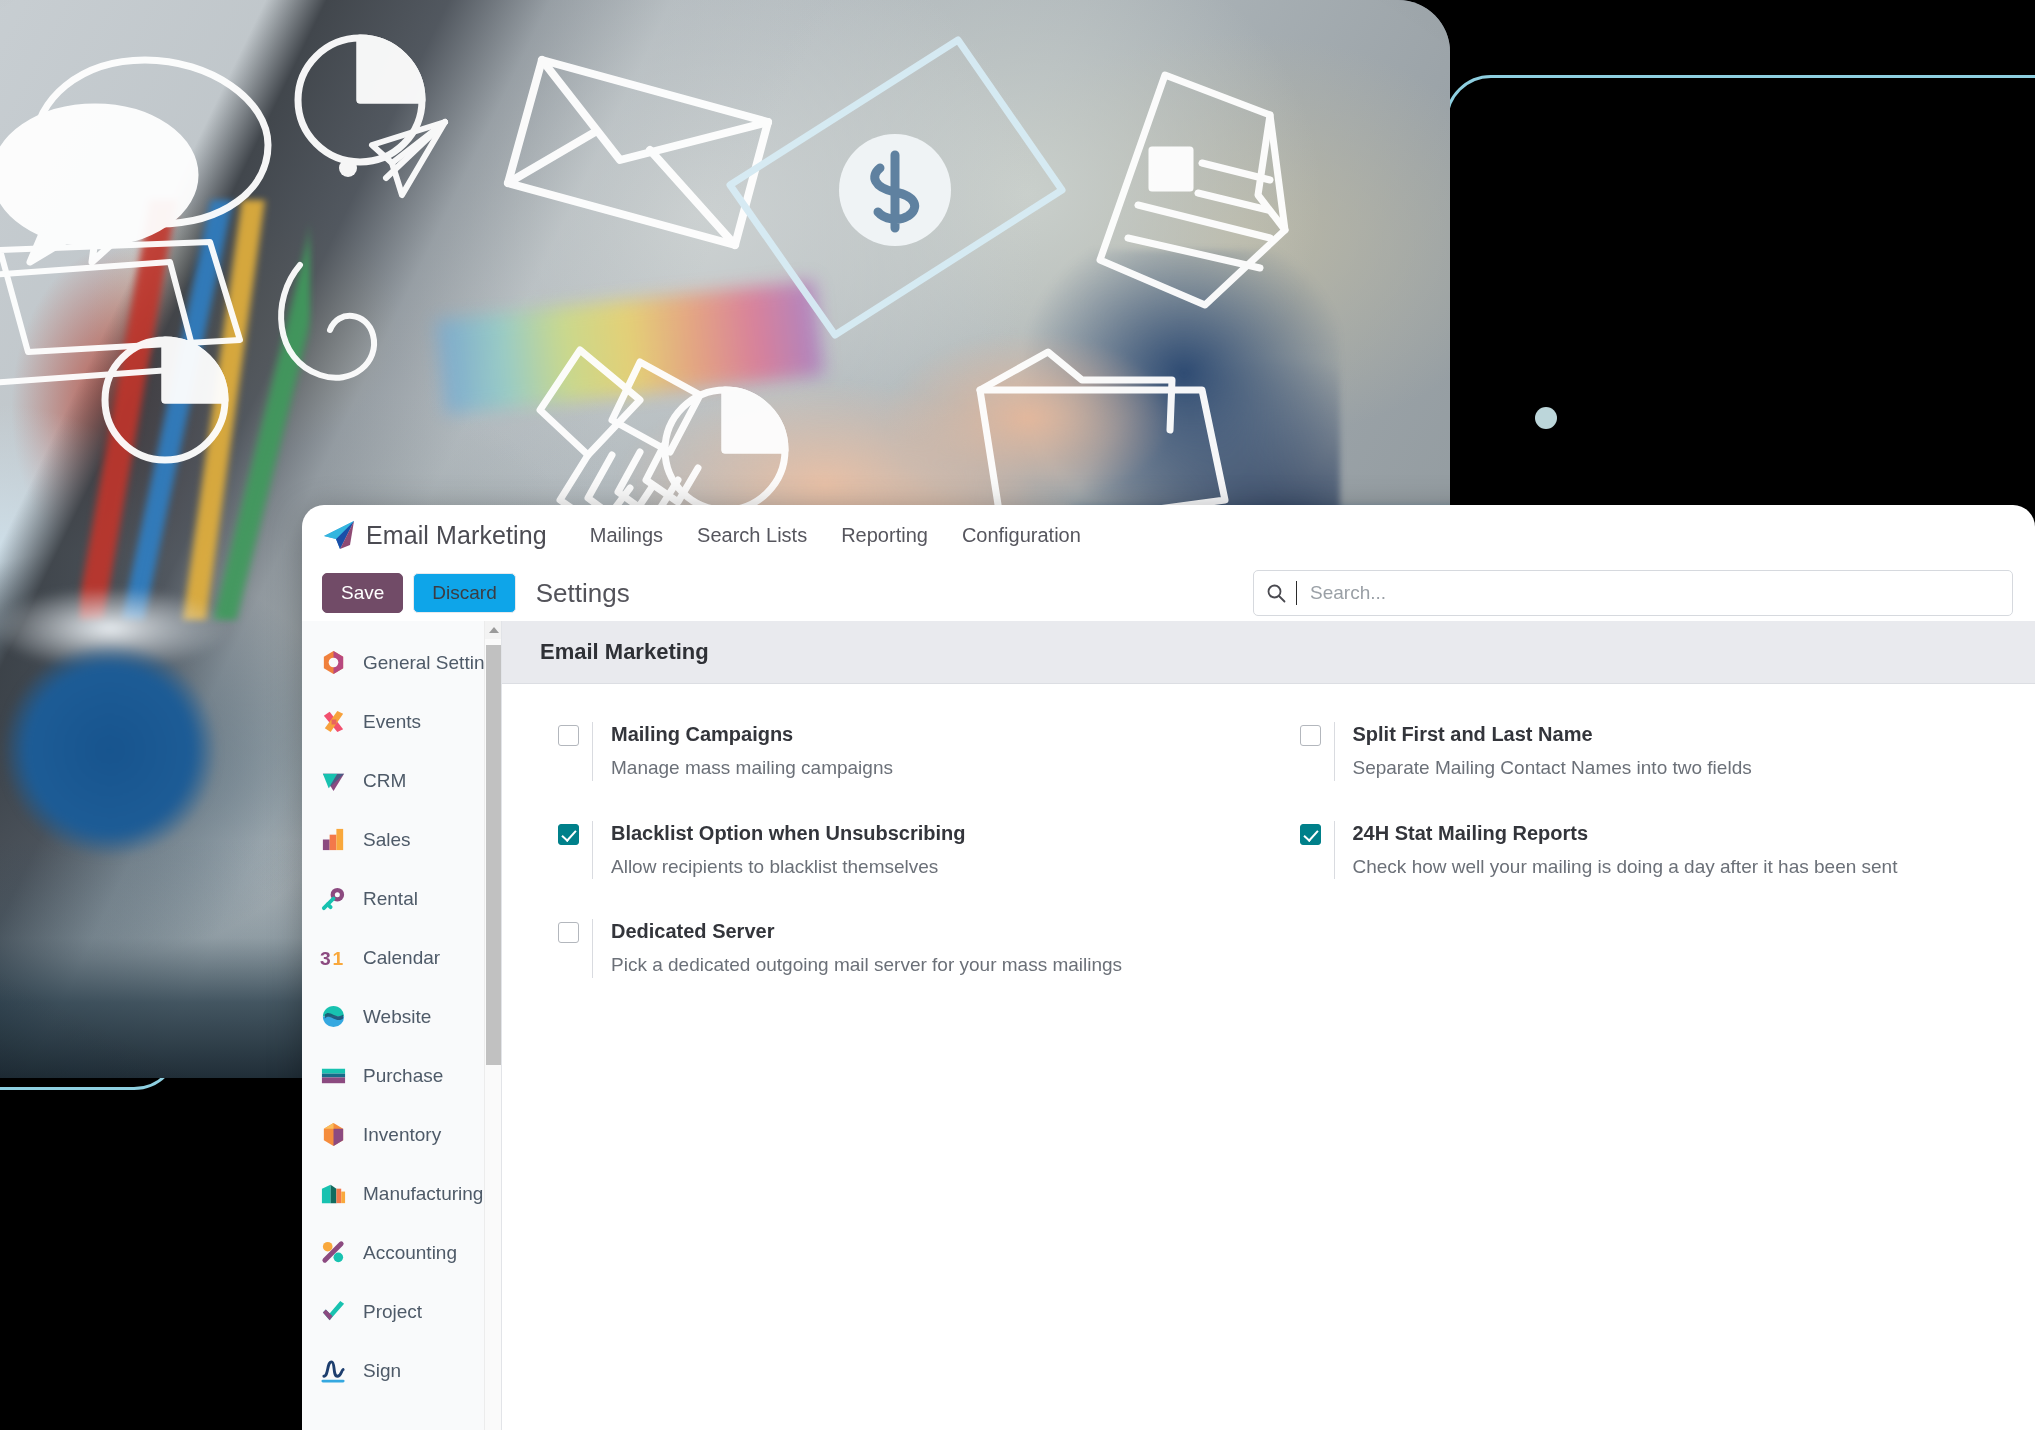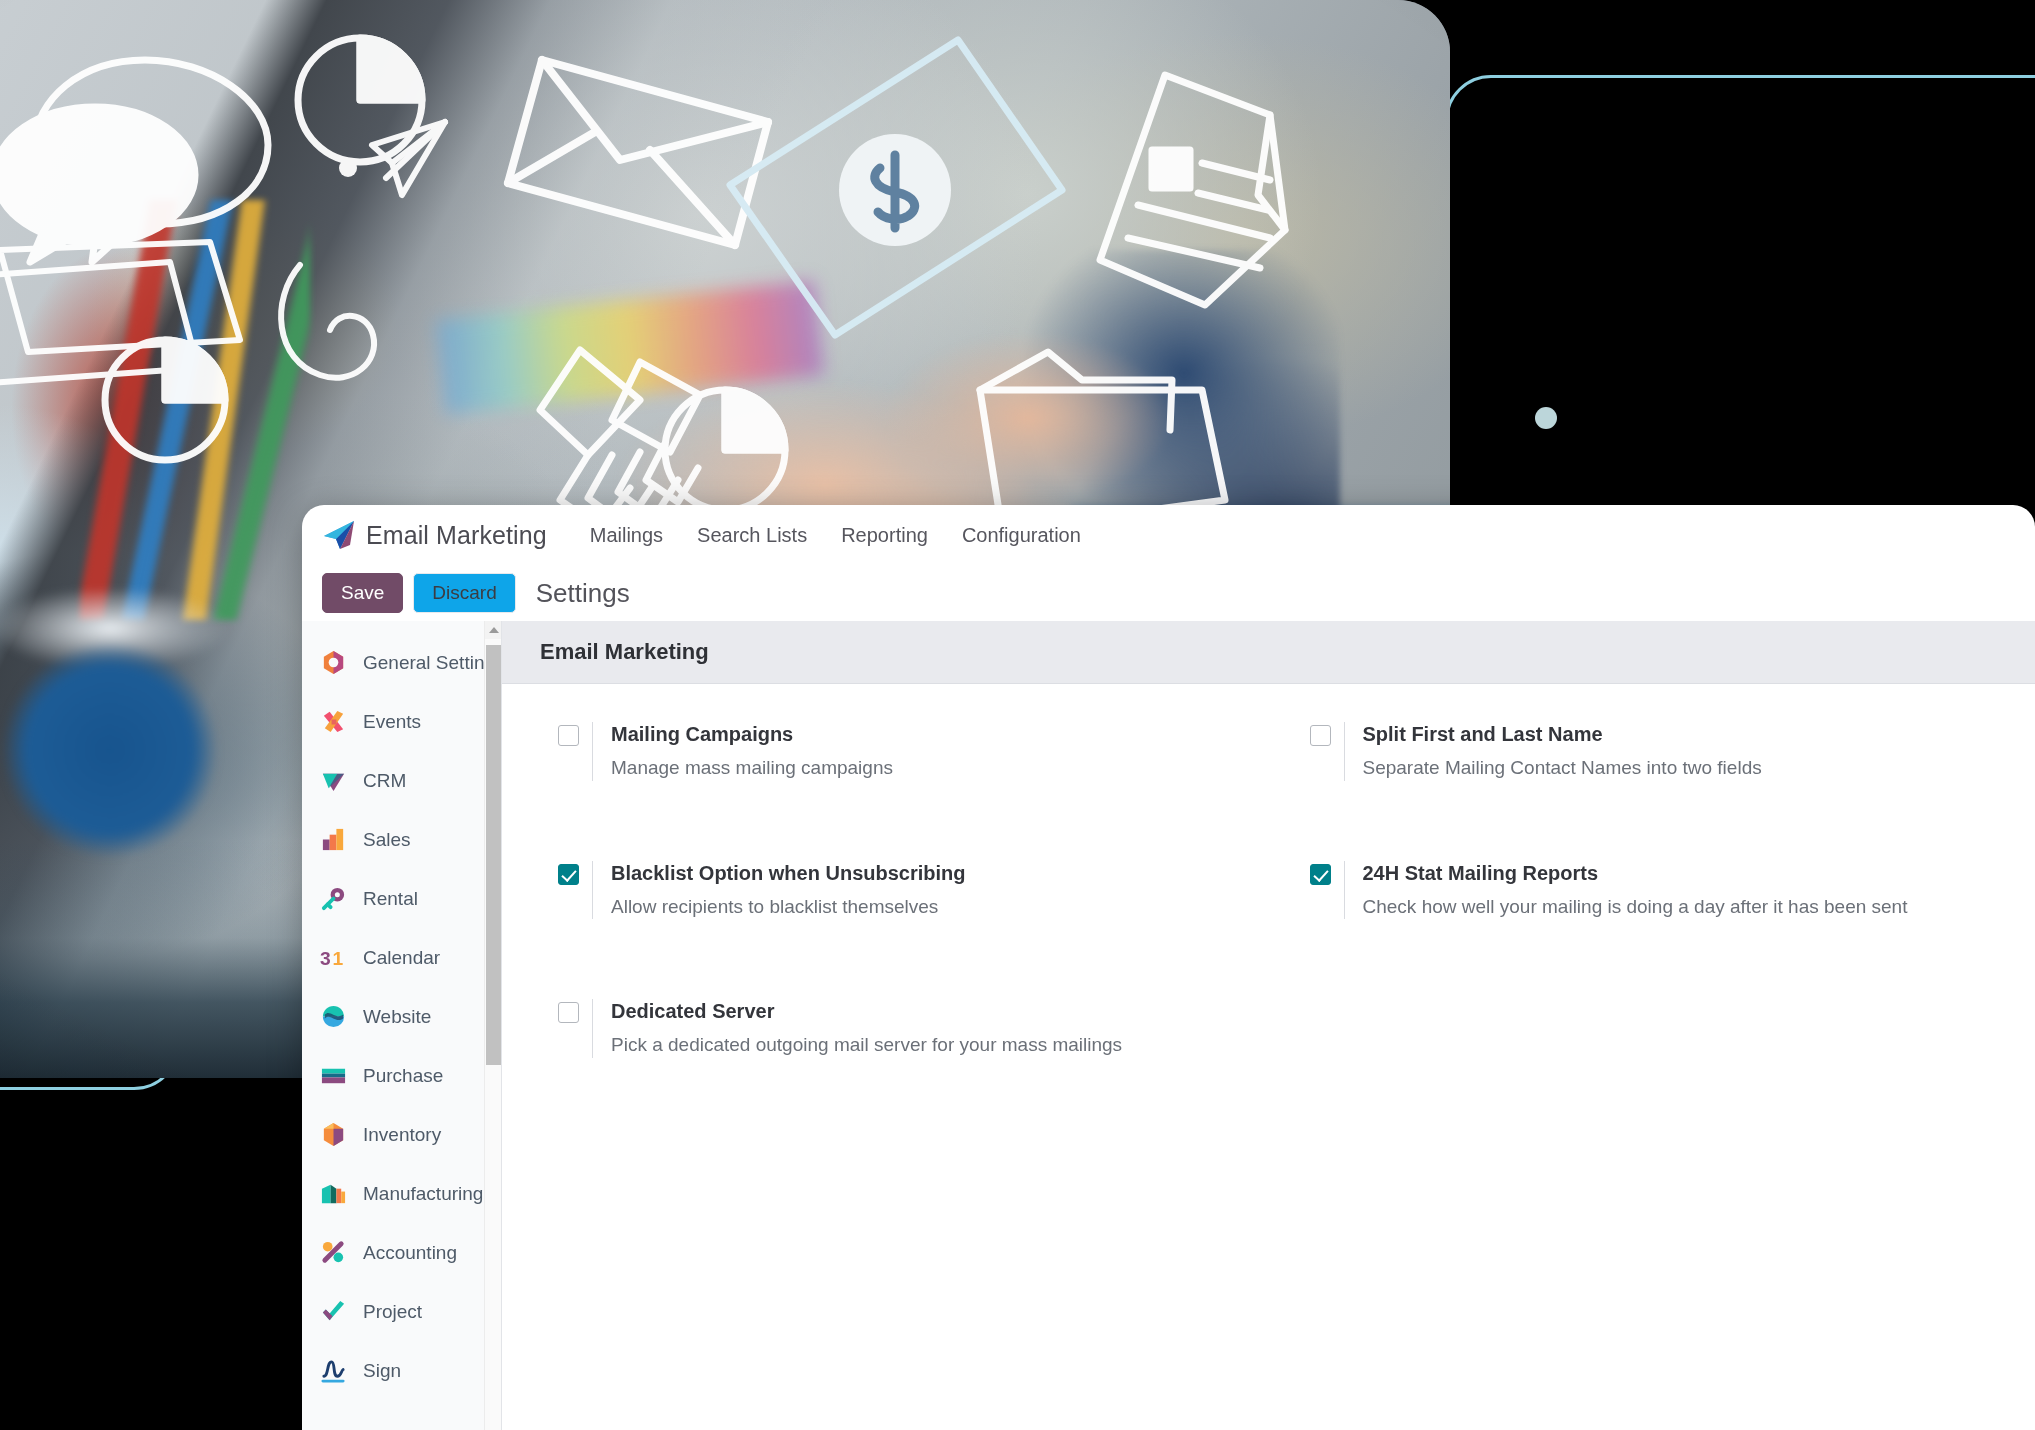--- a/index.html
+++ b/index.html
@@ -231,21 +231,20 @@
     font-size: 22px;
     color: #2f3136;
     font-weight: 600;
   }
   .section-body { padding: 38px 32px 0 38px; }
   .opt-grid {
     display: grid;
     grid-template-columns: 1fr 1fr;
     column-gap: 20px;
     row-gap: 0;
-    gap: 40px;
   }
   .opt {
     display: flex;
     align-items: flex-start;
     gap: 0;
     padding: 0 0 40px 0;
   }
   .opt .cbwrap {
     width: 52px; flex: 0 0 52px;
     display: flex; justify-content: flex-start; padding-top: 3px; padding-left: 18px;
@@ -406,20 +405,28 @@
       <div class="nav-link">Search Lists</div>
       <div class="nav-link">Reporting</div>
       <div class="nav-link">Configuration</div>
     </div>
 
     <div id="controlbar">
       <button class="btn btn-save">Save</button>
       <button class="btn btn-discard">Discard</button>
       <div class="page-title">Settings</div>
       <div class="spacer"></div>
+      <div id="searchbox">
+        <svg class="mag" viewBox="0 0 20 20">
+          <circle cx="8.5" cy="8.5" r="6" fill="none" stroke="#4a4a50" stroke-width="1.8"></circle>
+          <line x1="13" y1="13" x2="18.5" y2="18.5" stroke="#4a4a50" stroke-width="1.8" stroke-linecap="round"></line>
+        </svg>
+        <div class="caret"></div>
+        <span class="ph">Search...</span>
+      </div>
     </div>
 
     <div id="body">
 
       <div id="sidebar">
         <div id="sidelist">
 
           <div class="side-item">
             <svg class="side-icon" viewBox="0 0 28 28">
               <path d="M14 2 L24 8 L24 20 L14 26 L4 20 L4 8 Z" fill="#f0803c"></path>

